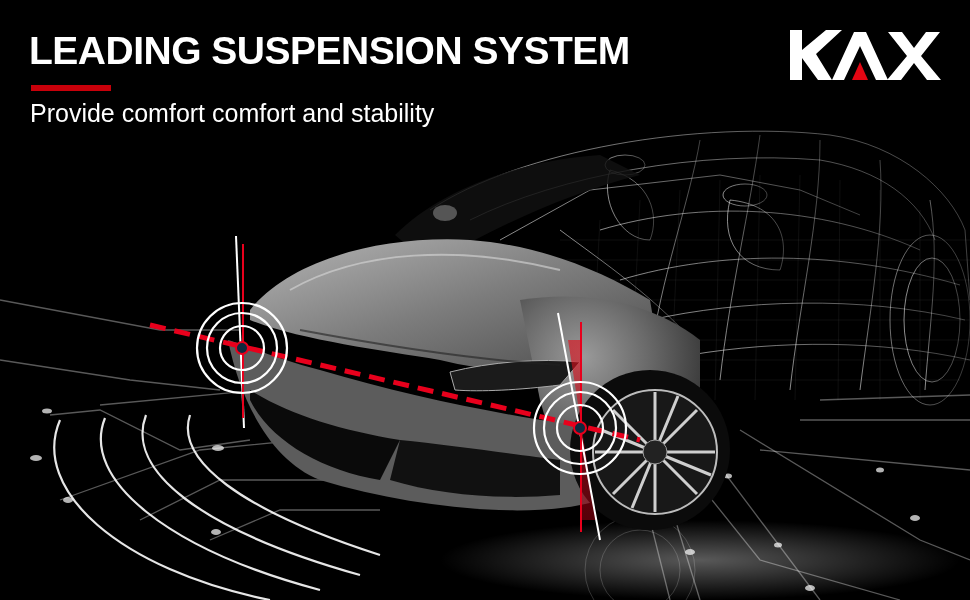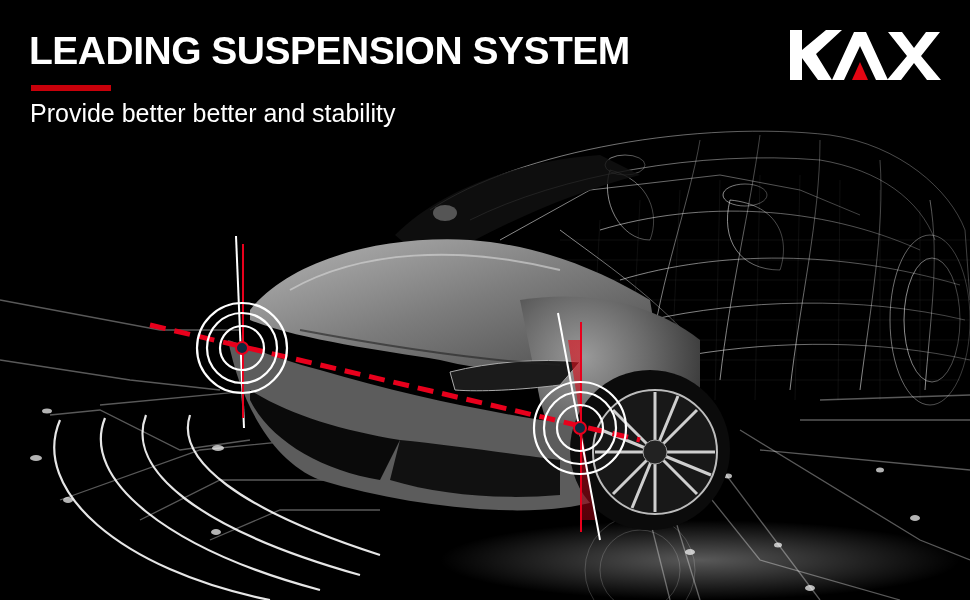--- a/index.html
+++ b/index.html
@@ -173,21 +173,21 @@
       <line x1="581" y1="322" x2="581" y2="532" stroke="#e8001c" stroke-width="2"></line>
       <circle cx="580" cy="428" r="46" stroke="#fff" stroke-width="2.2" fill="none"></circle>
       <circle cx="580" cy="428" r="36" stroke="#fff" stroke-width="2.2" fill="none"></circle>
       <circle cx="580" cy="428" r="23" stroke="#fff" stroke-width="2.2" fill="none"></circle>
       <circle cx="580" cy="428" r="6" fill="#0d2a3f" stroke="#e8001c" stroke-width="2"></circle>
     </g>
   </svg>
 
   <div class="title">LEADING SUSPENSION SYSTEM</div>
   <div class="accent"></div>
-  <div class="subtitle">Provide better better and stability</div>
+  <div class="subtitle">Provide comfort comfort and stability</div>
 
   <svg class="logo" viewBox="0 0 154 54" xmlns="http://www.w3.org/2000/svg">
 
     <path d="M2 2 L14 2 L14 22 L38 2 L54 2 L28 26 L44 52 L30 52 L14 30 L14 52 L2 52 Z" fill="#ffffff"></path>
 
     <path d="M44 52 L66 4 L78 4 L100 52 L88 52 L72 18 L56 52 Z" fill="#ffffff"></path>
     <path d="M64 52 L72 34 L80 52 Z" fill="#e30613"></path>
 
     <path d="M100 4 L114 4 L126 20 L138 4 L152 4 L133 28 L153 52 L139 52 L126 35 L113 52 L99 52 L119 28 Z" fill="#ffffff"></path>
   </svg>

